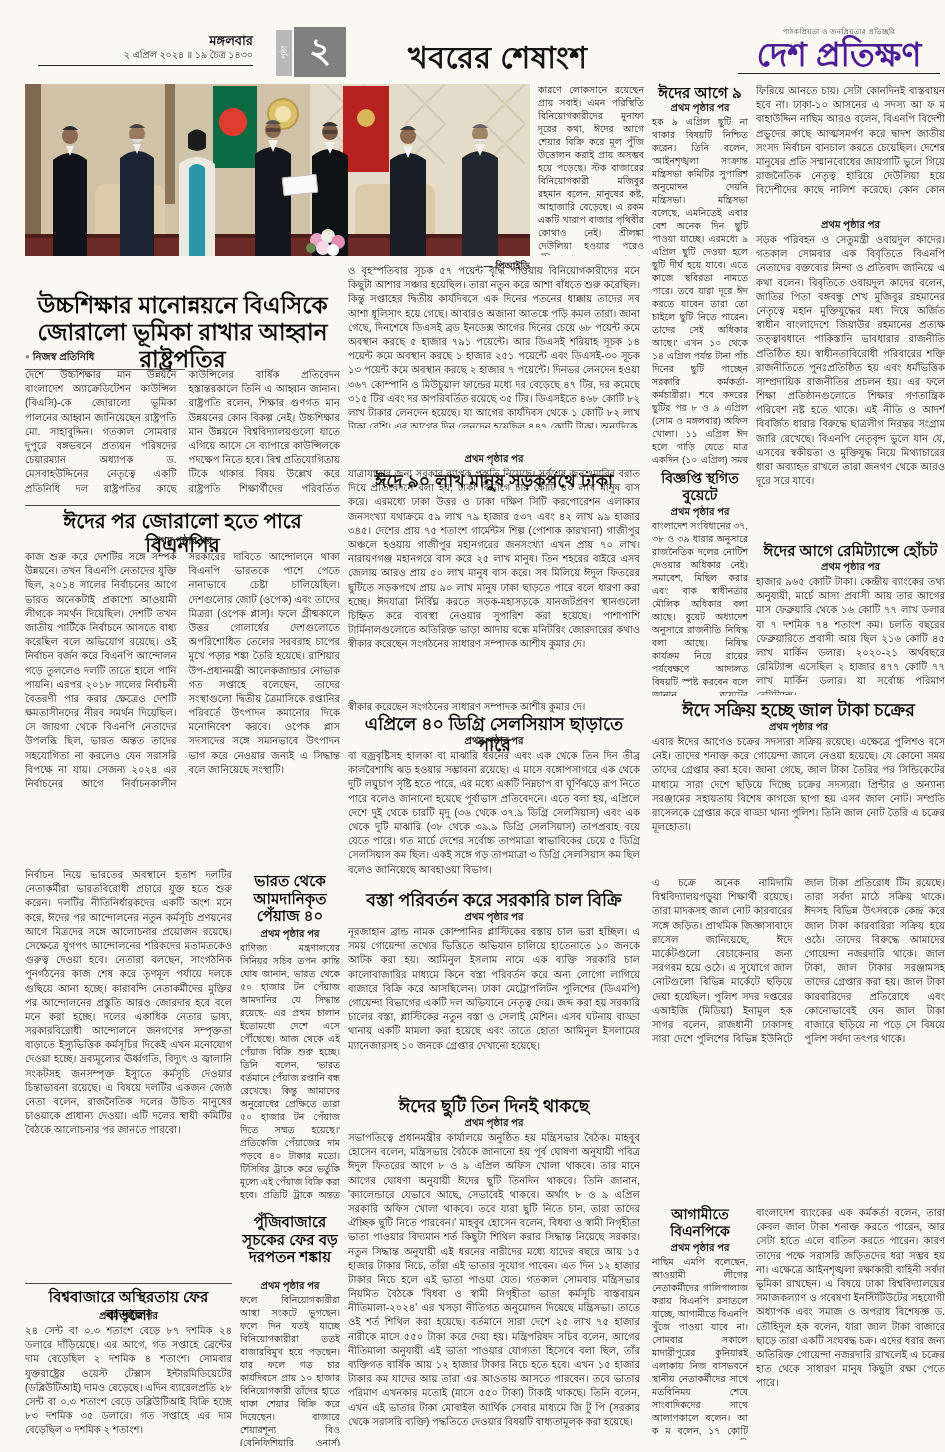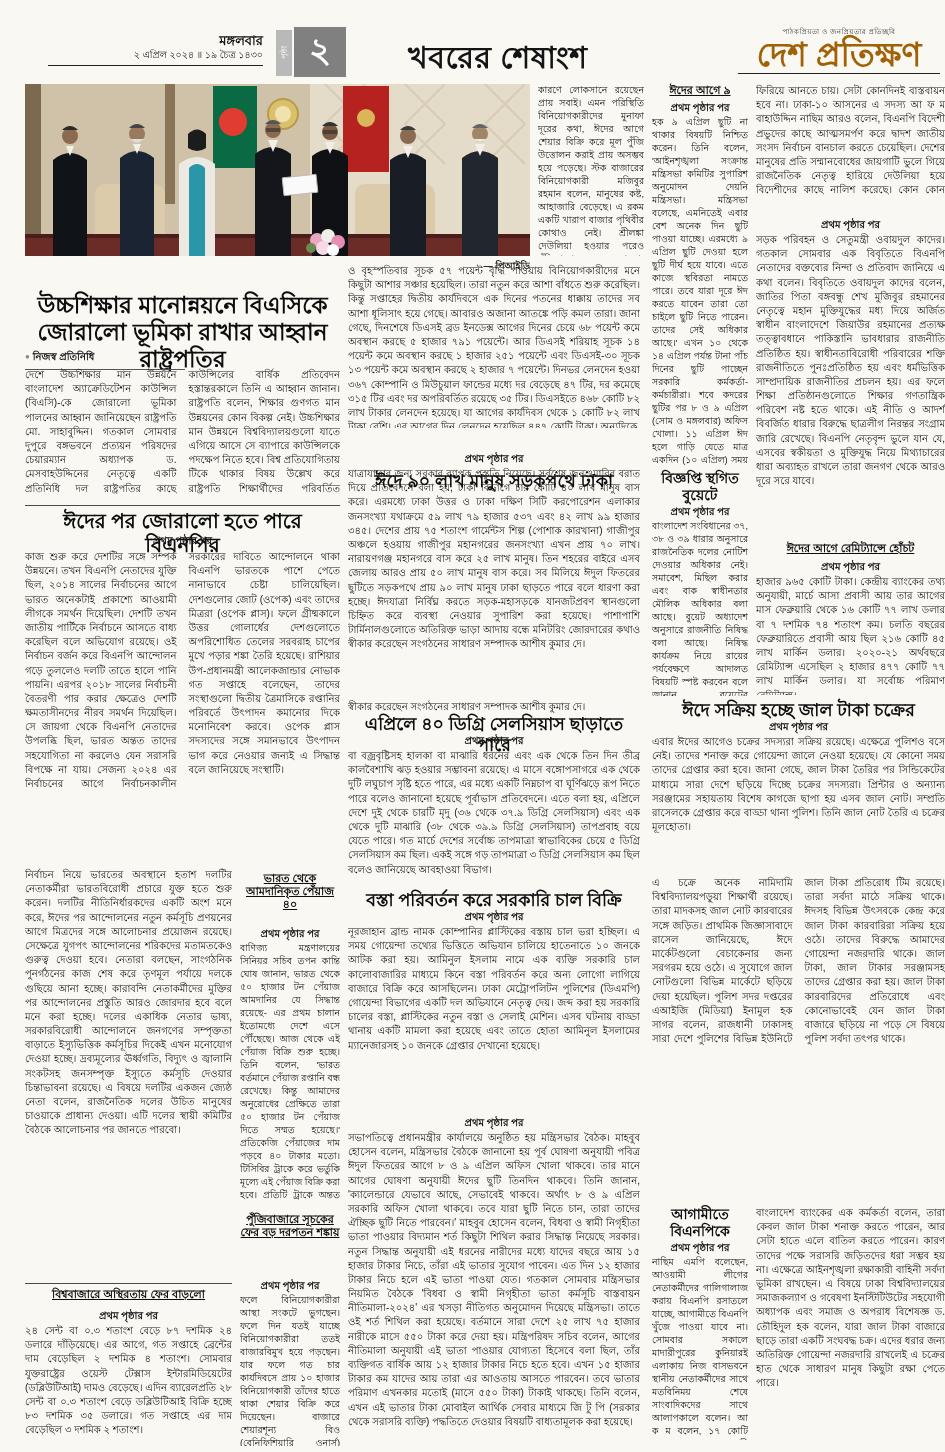--- a/index.html
+++ b/index.html
@@ -11,43 +11,43 @@
   .datebox{text-align:right;border-bottom:1.5px solid #222;padding-bottom:2px;}
   .day{font-weight:bold;font-size:13px;line-height:1.1;}
   .date{font-size:9.5px;}
   .pglabel{background:#b9b9b9;color:#fff;display:flex;align-items:center;justify-content:center;
     writing-mode:vertical-rl;transform:rotate(180deg);font-size:8px;}
   .pgnum{background:#808080;color:#fff;display:flex;align-items:center;justify-content:center;
     font-size:34px;font-weight:bold;}
   .section{font-size:30px;font-weight:bold;letter-spacing:.5px;}
   .mastblock{text-align:center;border-bottom:1.5px solid #222;padding-bottom:1px;}
   .tagline{font-size:7px;letter-spacing:.5px;color:#333;}
-  .mast{font-size:33px;font-weight:bold;line-height:1.02;color:#a16207;}
+  .mast{font-size:33px;font-weight:bold;line-height:1.02;color:#4c1d95;}
   
   .hx{font-weight:bold;text-align:center;line-height:1.18;color:#0d0d0d;}
   .h-xl{font-size:23px;}
   .h-l{font-size:20px;}
   .h-m{font-size:17.5px;}
-  .h-s{font-size:11px;text-decoration:underline;}
+  .h-s{font-size:15px;}
   .h-xs{font-size:14px;}
   .kick{font-size:10px;font-weight:bold;text-align:center;line-height:1.1;}
   .bd{font-size:10px;line-height:1.42;text-align:justify;overflow:hidden;}
   .bd-n{font-size:9.3px;line-height:1.4;}
   .cols2{column-count:2;column-gap:12px;}
   .byline{font-size:10px;font-weight:bold;border-bottom:1px solid #555;padding-bottom:3px;}
   .byline .dot{color:#8a8a8a;font-size:8px;vertical-align:1px;}
   .caption{font-size:9.4px;font-weight:600;line-height:1.35;text-align:justify;}
   .credit{float:right;font-weight:bold;margin-left:8px;}
 </style>
 </head>
 <body>
 
 <div id="page">
 
-  <div class="abs datebox" style="left:48px;top:34px;width:215px;">
+  <div class="abs datebox" style="left:38px;top:34px;width:215px;">
     <div class="day">মঙ্গলবার</div>
     <div class="date">২ এপ্রিল ২০২৪ ॥ ১৯ চৈত্র ১৪৩০</div>
   </div>
   <div class="abs pglabel" style="left:276px;top:30px;width:16px;height:46px;">পৃষ্ঠা</div>
   <div class="abs pgnum" style="left:294px;top:27px;width:52px;height:50px;">২</div>
   <div class="abs section" style="left:360px;top:34px;margin-left:48px;">খবরের শেষাংশ</div>
   <div class="abs mastblock" style="left:738px;top:26px;width:202px;">
     <div class="tagline">পাঠকপ্রিয়তা ও জনপ্রিয়তার প্রতিচ্ছবি</div>
     <div class="mast">দেশ প্রতিক্ষণ</div>
   </div>
@@ -155,20 +155,21 @@
 
   <div class="abs bd" style="left:348px;top:700px;width:292px;height:13px;">স্বীকার করেছেন সংগঠনের সাধারণ সম্পাদক আশীষ কুমার দে।</div>
   <div class="abs hx h-m" style="left:348px;top:714px;width:292px;">এপ্রিলে ৪০ ডিগ্রি সেলসিয়াস ছাড়াতে পারে</div>
   <div class="abs kick" style="left:348px;top:735px;width:292px;">প্রথম পৃষ্ঠার পর</div>
   <div class="abs bd" style="left:348px;top:749px;width:292px;height:138px;">বা বজ্রবৃষ্টিসহ হালকা বা মাঝারি ধরনের এবং এক থেকে তিন দিন তীব্র কালবৈশাখি ঝড় হওয়ার সম্ভাবনা রয়েছে। এ মাসে বঙ্গোপসাগরে এক থেকে দুটি লঘুচাপ সৃষ্টি হতে পারে, এর মধ্যে একটি নিম্নচাপ বা ঘূর্ণিঝড়ে রূপ নিতে পারে বলেও জানানো হয়েছে পূর্বাভাস প্রতিবেদনে। এতে বলা হয়, এপ্রিলে দেশে দুই থেকে চারটি মৃদু (৩৬ থেকে ৩৭.৯ ডিগ্রি সেলসিয়াস) এবং এক থেকে দুটি মাঝারি (৩৮ থেকে ৩৯.৯ ডিগ্রি সেলসিয়াস) তাপপ্রবাহ বয়ে যেতে পারে। গত মার্চে দেশের সর্বোচ্চ তাপমাত্রা স্বাভাবিকের চেয়ে ৫ ডিগ্রি সেলসিয়াস কম ছিল। একই সঙ্গে গড় তাপমাত্রা ৩ ডিগ্রি সেলসিয়াস কম ছিল বলেও জানিয়েছে আবহাওয়া বিভাগ।</div>
 
   <div class="abs hx h-m" style="left:348px;top:890px;width:292px;">বস্তা পরিবর্তন করে সরকারি চাল বিক্রি</div>
   <div class="abs kick" style="left:348px;top:911px;width:292px;">প্রথম পৃষ্ঠার পর</div>
   <div class="abs bd" style="left:348px;top:925px;width:292px;height:168px;">নূরজাহান ব্রান্ড নামক কোম্পানির প্লাস্টিকের বস্তায় চাল ভরা হচ্ছিল। এ সময় গোয়েন্দা তথ্যের ভিত্তিতে অভিযান চালিয়ে হাতেনাতে ১০ জনকে আটক করা হয়। আমিনুল ইসলাম নামে এক ব্যক্তি সরকারি চাল কালোবাজারির মাধ্যমে কিনে বস্তা পরিবর্তন করে অন্য লোগো লাগিয়ে বাজারে বিক্রি করে আসছিলেন। ঢাকা মেট্রোপলিটন পুলিশের (ডিএমপি) গোয়েন্দা বিভাগের একটি দল অভিযানে নেতৃত্ব দেয়। জব্দ করা হয় সরকারি চালের বস্তা, প্লাস্টিকের নতুন বস্তা ও সেলাই মেশিন। এসব ঘটনায় বাড্ডা থানায় একটি মামলা করা হয়েছে এবং তাতে হোতা আমিনুল ইসলামের ম্যানেজারসহ ১০ জনকে গ্রেপ্তার দেখানো হয়েছে।</div>
 
+  <div class="abs hx h-m" style="left:348px;top:1096px;width:292px;">ঈদের ছুটি তিন দিনই থাকছে</div>
   <div class="abs kick" style="left:348px;top:1117px;width:292px;">প্রথম পৃষ্ঠার পর</div>
   <div class="abs bd" style="left:348px;top:1131px;width:292px;height:314px;">সভাপতিত্বে প্রধানমন্ত্রীর কার্যালয়ে অনুষ্ঠিত হয় মন্ত্রিসভার বৈঠক। মাহবুব হোসেন বলেন, মন্ত্রিসভার বৈঠকে জানানো হয় পূর্ব ঘোষণা অনুযায়ী পবিত্র ঈদুল ফিতরের আগে ৮ ও ৯ এপ্রিল অফিস খোলা থাকবে। তার মানে আগের ঘোষণা অনুযায়ী ঈদের ছুটি তিনদিন থাকবে। তিনি জানান, 'ক্যালেন্ডারে যেভাবে আছে, সেভাবেই থাকবে। অর্থাৎ ৮ ও ৯ এপ্রিল সরকারি অফিস খোলা থাকবে। তবে যারা ছুটি নিতে চান, তারা তাদের ঐচ্ছিক ছুটি নিতে পারবেন।' মাহবুব হোসেন বলেন, বিধবা ও স্বামী নিগৃহীতা ভাতা পাওয়ার বিদ্যমান শর্ত কিছুটা শিথিল করার সিদ্ধান্ত নিয়েছে সরকার। নতুন সিদ্ধান্ত অনুযায়ী এই ধরনের নারীদের মধ্যে যাদের বছরে আয় ১৫ হাজার টাকার নিচে, তাঁরা এই ভাতার সুযোগ পাবেন। এত দিন ১২ হাজার টাকার নিচে হলে এই ভাতা পাওয়া যেত। গতকাল সোমবার মন্ত্রিসভার নিয়মিত বৈঠকে 'বিধবা ও স্বামী নিগৃহীতা ভাতা কর্মসূচি বাস্তবায়ন নীতিমালা-২০২৪' এর খসড়া নীতিগত অনুমোদন দিয়েছে মন্ত্রিসভা। তাতে ওই শর্ত শিথিল করা হয়েছে। বর্তমানে সারা দেশে ২৫ লাখ ৭৫ হাজার নারীকে মাসে ৫৫০ টাকা করে দেয়া হয়। মন্ত্রিপরিষদ সচিব বলেন, আগের নীতিমালা অনুযায়ী এই ভাতা পাওয়ার যোগ্যতা হিসেবে বলা ছিল, তাঁর ব্যক্তিগত বার্ষিক আয় ১২ হাজার টাকার নিচে হতে হবে। এখন ১৫ হাজার টাকার কম যাদের আয় তারা এর আওতায় আসতে পারবেন। তবে ভাতার পরিমাণ এখনকার মতোই (মাসে ৫৫০ টাকা) টাকাই থাকছে। তিনি বলেন, এখন এই ভাতার টাকা মোবাইল আর্থিক সেবার মাধ্যমে জি টু পি (সরকার থেকে সরাসরি ব্যক্তি) পদ্ধতিতে দেওয়ার বিষয়টি বাধ্যতামূলক করা হয়েছে।</div>
 
   <div class="abs hx h-s" style="left:652px;top:84px;width:96px;">ঈদের আগে ৯</div>
   <div class="abs kick" style="left:652px;top:102px;width:96px;">প্রথম পৃষ্ঠার পর</div>
   <div class="abs bd bd-n" style="left:652px;top:116px;width:96px;height:350px;">হক ৯ এপ্রিল ছুটি না থাকার বিষয়টি নিশ্চিত করেন। তিনি বলেন, 'আইনশৃঙ্খলা সংক্রান্ত মন্ত্রিসভা কমিটির সুপারিশ অনুমোদন দেয়নি মন্ত্রিসভা। মন্ত্রিসভা বলেছে, এমনিতেই এবার বেশ অনেক দিন ছুটি পাওয়া যাচ্ছে। এরমধ্যে ৯ এপ্রিল ছুটি দেওয়া হলে ছুটি দীর্ঘ হয়ে যাবে। এতে কাজে স্থবিরতা নামতে পারে। তবে যারা দূরে ঈদ করতে যাবেন তারা তো চাইলে ছুটি নিতে পারেন। তাদের সেই অধিকার আছে।' এখন ১০ থেকে ১৪ এপ্রিল পর্যন্ত টানা পাঁচ দিনের ছুটি পাচ্ছেন সরকারি কর্মকর্তা-কর্মচারীরা। শবে কদরের ছুটির পর ৮ ও ৯ এপ্রিল (সোম ও মঙ্গলবার) অফিস খোলা। ১১ এপ্রিল ঈদ হলে গাড়ি যেতে মাত্র একদিন (১০ এপ্রিল) সময় পাওয়া যাবে, তাই ঈদযাত্রা নির্বিঘ্ন করতে ৯ এপ্রিলও ছুটি দেওয়ার সুপারিশ করেছিল আইনশৃঙ্খলা সংক্রান্ত মন্ত্রিসভা কমিটি। গত রোববার সচিবালয়ে প্রথম বৈঠকে মন্ত্রিসভা কমিটি এ সুপারিশ করে।</div>
 
   <div class="abs hx h-xs" style="left:652px;top:470px;width:96px;">বিজ্ঞপ্তি স্থগিত বুয়েটে</div>
   <div class="abs kick" style="left:652px;top:506px;width:96px;">প্রথম পৃষ্ঠার পর</div>
   <div class="abs bd bd-n" style="left:652px;top:520px;width:96px;height:176px;">বাংলাদেশ সংবিধানের ৩৭, ৩৮ ও ৩৯ ধারার অনুসারে রাজনৈতিক দলের নোটিশ দেওয়ার অধিকার নেই। সমাবেশ, মিছিল করার এবং বাক স্বাধীনতার মৌলিক অধিকার বলা আছে। বুয়েট অধ্যাদেশ অনুসারে রাজনীতি নিষিদ্ধ বলা আছে। নিষিদ্ধ কার্যক্রম নিয়ে রায়ের পর্যবেক্ষণে আদালত বিষয়টি স্পষ্ট করবেন বলে জানান বুয়েটের আইনজীবী।</div>

